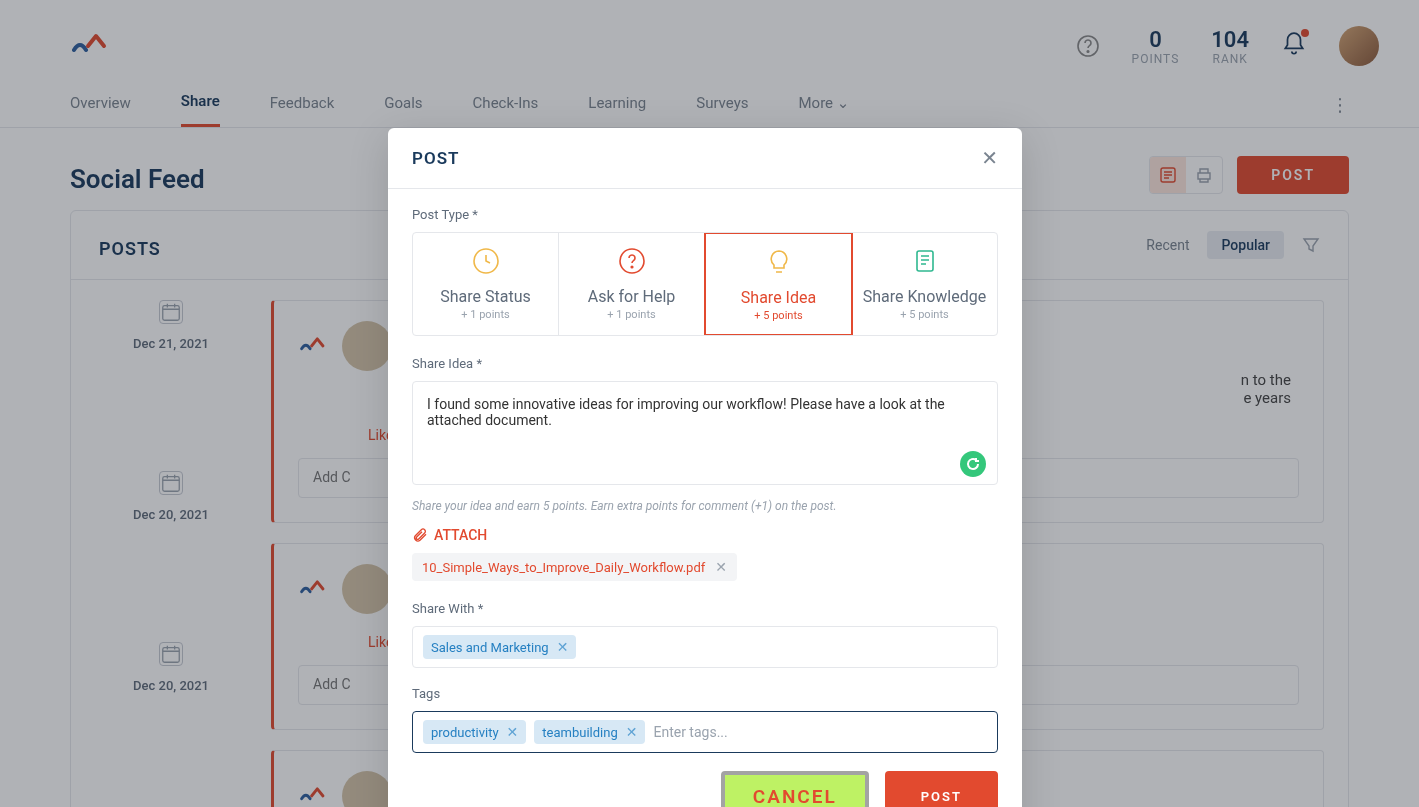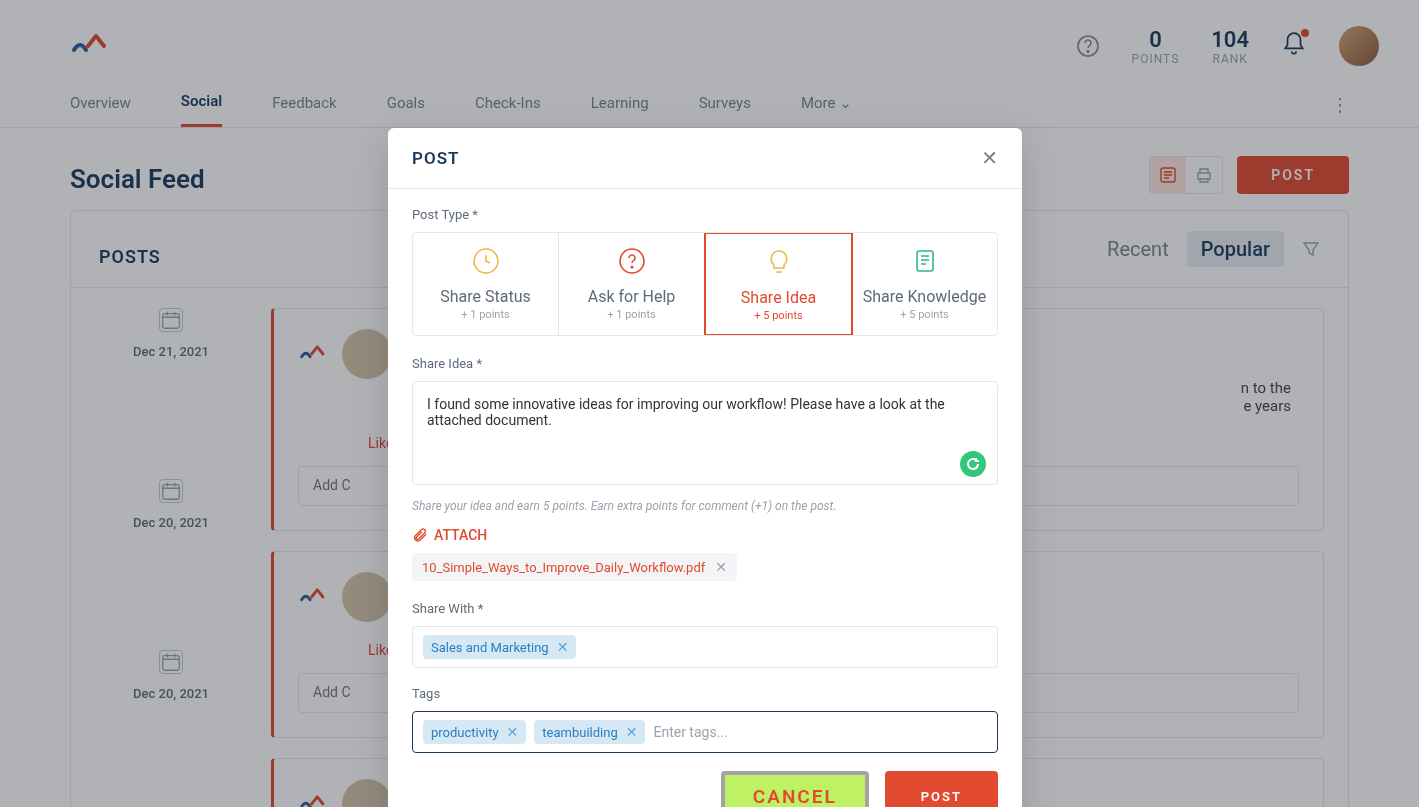--- a/index.html
+++ b/index.html
@@ -24,21 +24,21 @@
 .page-actions{display:flex;align-items:center;gap:14px}
 .icon-btn-group{display:flex;border:1px solid #e5e7eb;border-radius:4px;overflow:hidden}
 .icon-btn{width:36px;height:36px;display:flex;align-items:center;justify-content:center;cursor:pointer}
 .icon-btn.active{background:#fde6dd}
 .post-btn{background:#e24a2f;color:#fff;border:none;padding:0 34px;height:38px;border-radius:4px;font-size:14px;font-weight:600;letter-spacing:2px;cursor:pointer}
 .feed{padding:0 70px}
 .feed-card{border:1px solid #e5e7eb;border-radius:6px;background:#fff;overflow:hidden}
 .feed-top{display:flex;justify-content:space-between;align-items:flex-end;padding:20px 28px;border-bottom:1px solid #e5e7eb}
 .feed-title{font-size:18px;font-weight:600;color:#1a3a5c;letter-spacing:1px}
 .filter-row{display:flex;align-items:center;gap:18px}
-.filter-row span{font-size:20px;color:#7a8490;cursor:pointer}
+.filter-row span{font-size:14px;color:#7a8490;cursor:pointer}
 .filter-row span.sel{background:#e8ecf2;color:#1a3a5c;padding:6px 14px;border-radius:4px;font-weight:500}
 .filter-icon{width:18px;height:18px;cursor:pointer}
 .feed-body{display:flex}
 .timeline{width:200px;padding:20px 0;text-align:center}
 .tl-item{margin-bottom:120px}
 .tl-item:last-child{margin-bottom:0}
 .tl-icon{width:24px;height:24px;margin:0 auto 8px;border:1px solid #c5cad2;border-radius:4px}
 .tl-date{font-size:13px;color:#5f6b7a;font-weight:500}
 .posts-col{flex:1;padding:20px 24px 0 0}
 .post-item{border:1px solid #e5e7eb;border-left:3px solid #e24a2f;border-radius:4px;padding:20px 24px;margin-bottom:20px}
@@ -114,21 +114,21 @@
             <path d="M10 19a2 2 0 0 0 4 0"></path>
           </svg>
         <div class="dot"></div>
       </div>
       <div class="avatar"></div>
     </div>
   </div>
 
   <div class="tabs">
     <div class="tab">Overview</div>
-    <div class="tab active">Social</div>
+    <div class="tab active">Share</div>
     <div class="tab">Feedback</div>
     <div class="tab">Goals</div>
     <div class="tab">Check-Ins</div>
     <div class="tab">Learning</div>
     <div class="tab">Surveys</div>
     <div class="tab"><span>More</span> <span>⌄</span></div>
     <div class="more-icon">⋮</div>
   </div>
 
   <div class="page-head">

